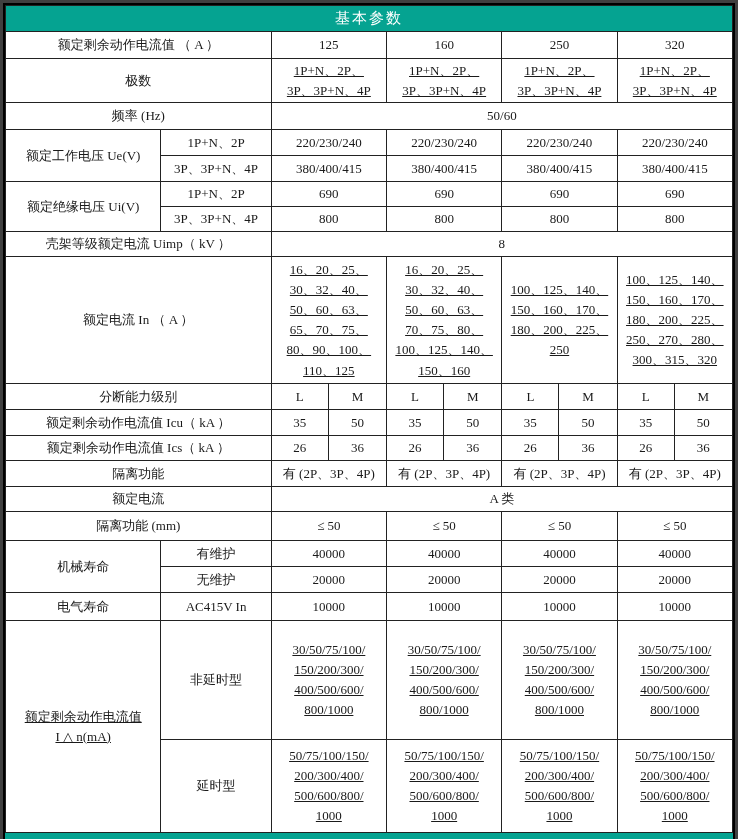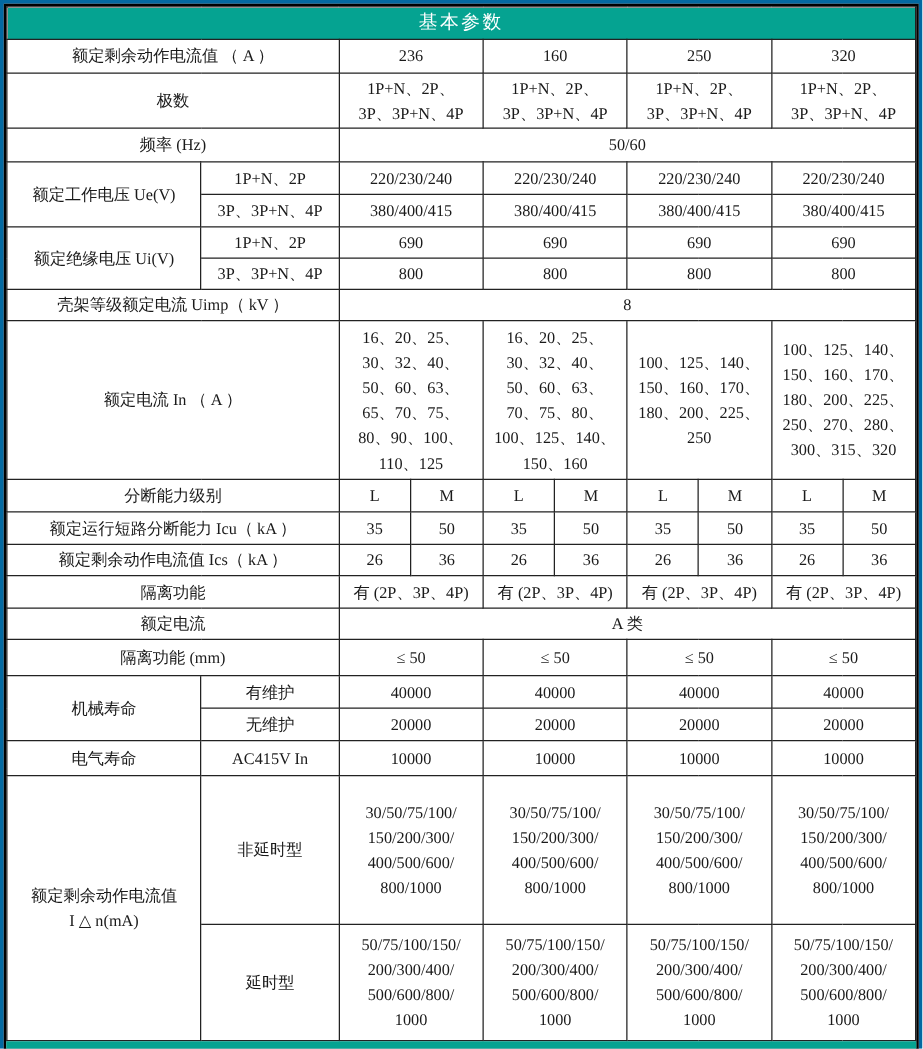--- a/index.html
+++ b/index.html
@@ -7,21 +7,21 @@
     padding: 0;
     background: #ffffff;
     font-family: "Liberation Serif", "DejaVu Serif", serif;
     color: #000000;
   }
   .page {
     width: 738px;
     height: 839px;
     box-sizing: border-box;
     padding: 3px;
-    background: #0369a1;
+    background: #404040;
   }
   .table-frame {
     box-sizing: border-box;
     width: 732px;
     border: 2px solid #000000;
     background: #ffffff;
   }
   table.spec {
     border-collapse: collapse;
     table-layout: fixed;
@@ -39,21 +39,21 @@
   }
   td.title-cell {
     background: #05a391;
     color: #ffffff;
     font-size: 15px;
     letter-spacing: 2px;
     border-left: none;
     border-right: none;
     border-top: none;
   }
-  .pre { white-space: pre-line; }
+  .pre { white-space: pre-line; text-decoration: underline; }
   .left { text-align: left; padding-left: 5px; }
   .bottom-bar {
     height: 6px;
     background: #05a391;
     width: 100%;
   }
 </style>
 </head>
 <body>
 
@@ -73,21 +73,21 @@
           <col style="width:58px">
       </colgroup>
 
       <tbody>
           <tr style="height:25px">
         <td colspan="10" class="title-cell">基本参数</td>
       </tr>
 
       <tr style="height:27px">
         <td colspan="2">额定剩余动作电流值 （ A ）</td>
-        <td colspan="2">236</td>
+        <td colspan="2">125</td>
         <td colspan="2">160</td>
         <td colspan="2">250</td>
         <td colspan="2">320</td>
       </tr>
 
       <tr style="height:44px">
         <td colspan="2">极数</td>
         <td colspan="2" class="pre">1P+N、2P、
 3P、3P+N、4P</td>
         <td colspan="2" class="pre">1P+N、2P、
@@ -171,21 +171,21 @@
         <td>M</td>
         <td>L</td>
         <td>M</td>
         <td>L</td>
         <td>M</td>
         <td>L</td>
         <td>M</td>
       </tr>
 
       <tr style="height:26px">
-        <td colspan="2">额定运行短路分断能力 Icu（ kA ）</td>
+        <td colspan="2">额定剩余动作电流值 Icu（ kA ）</td>
         <td>35</td>
         <td>50</td>
         <td>35</td>
         <td>50</td>
         <td>35</td>
         <td>50</td>
         <td>35</td>
         <td>50</td>
       </tr>
 

